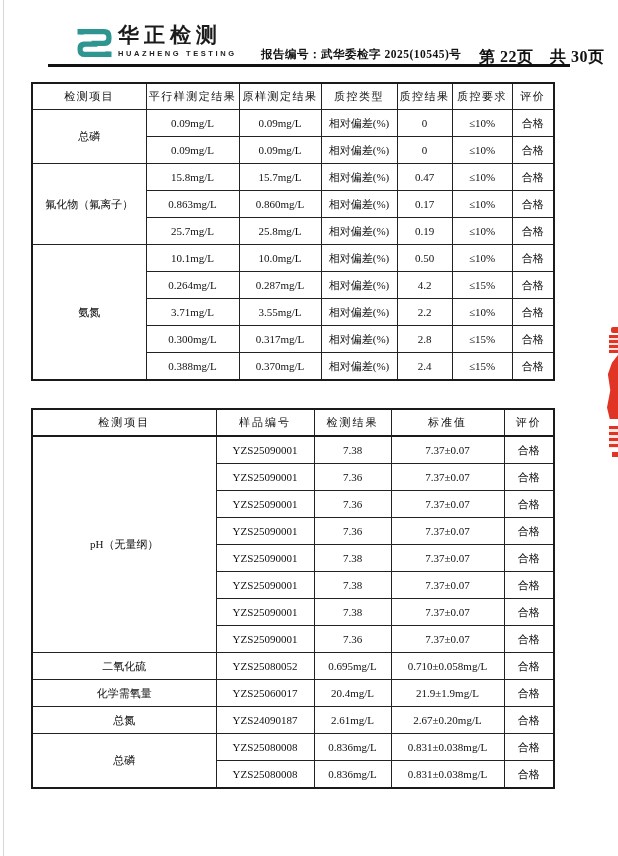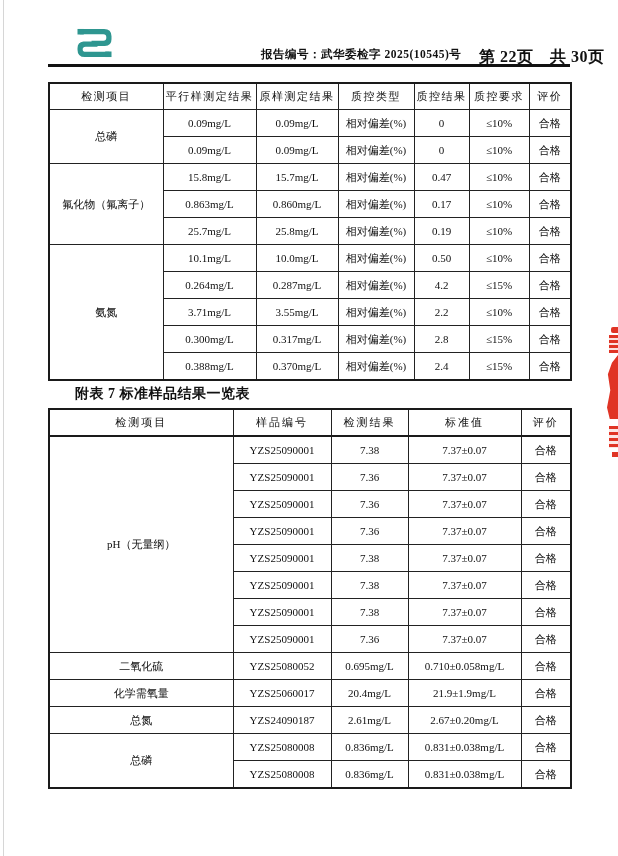--- a/index.html
+++ b/index.html
@@ -35,21 +35,21 @@
   .page-info{
     position:absolute;left:479px;top:47px;
     font-size:16px;font-weight:600;letter-spacing:0.5px;white-space:pre;
   }
   .header-rule{
     position:absolute;left:48px;top:64px;width:522px;height:2.5px;
     background:#111;
   }
   
   table.rpt{
-    position:absolute;left:48px;
+    position:absolute;left:31px;
     border-collapse:collapse;table-layout:fixed;width:522px;
     font-size:11px;color:#101010;border-radius:13px;
   }
   table.rpt th,table.rpt td{
     border:1px solid #222;
     text-align:center;vertical-align:middle;
     padding:0 1px;overflow:hidden;
     font-weight:normal;
   }
   table.rpt{border:2px solid #1a1a1a;}
@@ -89,20 +89,24 @@
 
   <div class="logo">
     <svg viewBox="0 0 100 92" width="37" height="34" xmlns="http://www.w3.org/2000/svg">
       <g fill="#2E9690">
         <path d="M10 8 H76 Q96 8 96 28 V36 Q96 54 78 54 H42 V40 H74 Q82 40 82 31 Q82 22 74 22 H10 Z"></path>
         <path d="M90 84 H24 Q4 84 4 64 V60 Q4 44 20 42 H58 V56 H26 Q18 56 18 63 Q18 70 26 70 H90 Z"></path>
         <rect x="4" y="8" width="17" height="15"></rect>
         <rect x="79" y="69" width="17" height="15"></rect>
       </g>
     </svg>
+  </div>
+  <div class="brand">
+    <div class="brand-cn">华正检测</div>
+    <div class="brand-en">HUAZHENG TESTING</div>
   </div>
   <div class="report-no">报告编号：武华委检字 2025(10545)号</div>
   <div class="page-info">第 22页　共 30页</div>
   <div class="header-rule"></div>
 
   <table class="rpt" id="qc-table">
     <colgroup>
       <col style="width:114px">
         <col style="width:93px">
         <col style="width:82px">
@@ -202,21 +206,20 @@
           <td>0.388mg/L</td>
           <td>0.370mg/L</td>
           <td>相对偏差(%)</td>
           <td>2.4</td>
           <td>≤15%</td>
           <td>合格</td>
         </tr>
       </tbody>
   </table>
 
-  <div class="tbl-title">附表 7 标准样品结果一览表</div>
 
   <table class="rpt" id="std-table">
     <colgroup>
       <col style="width:184px">
         <col style="width:98px">
         <col style="width:77px">
       <col style="width:113px">
         <col style="width:50px">
     </colgroup>
     <thead>

